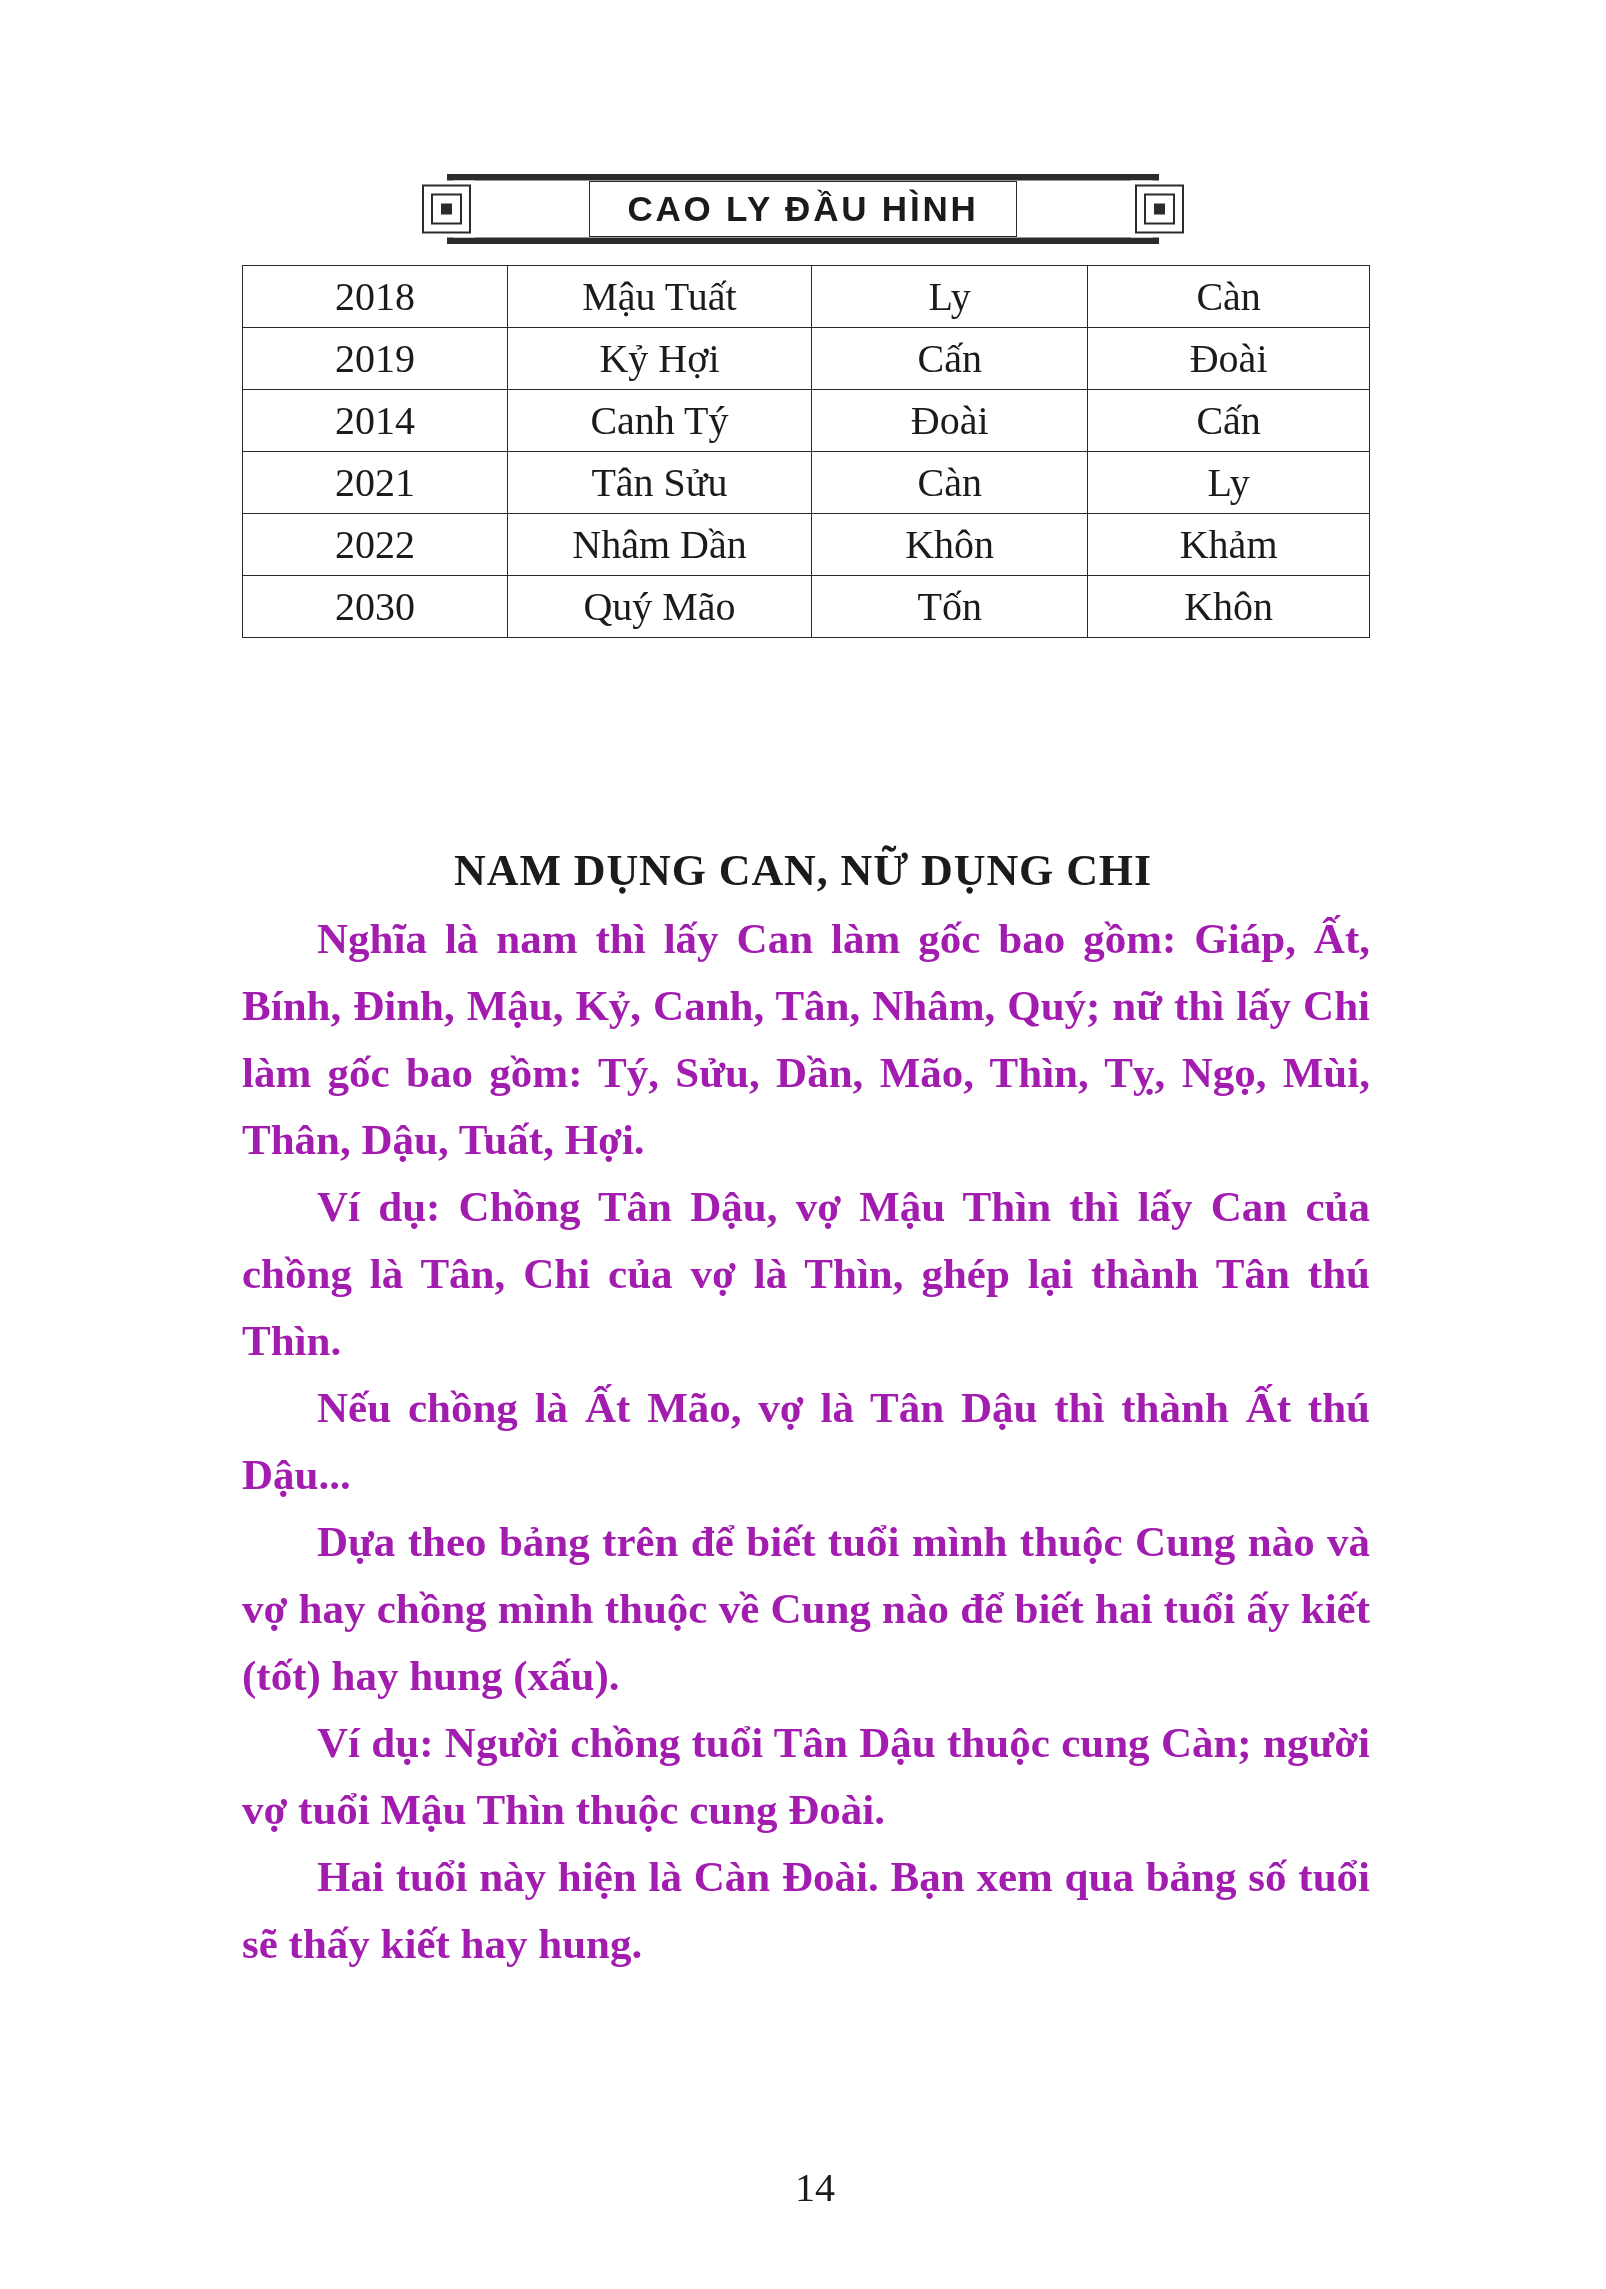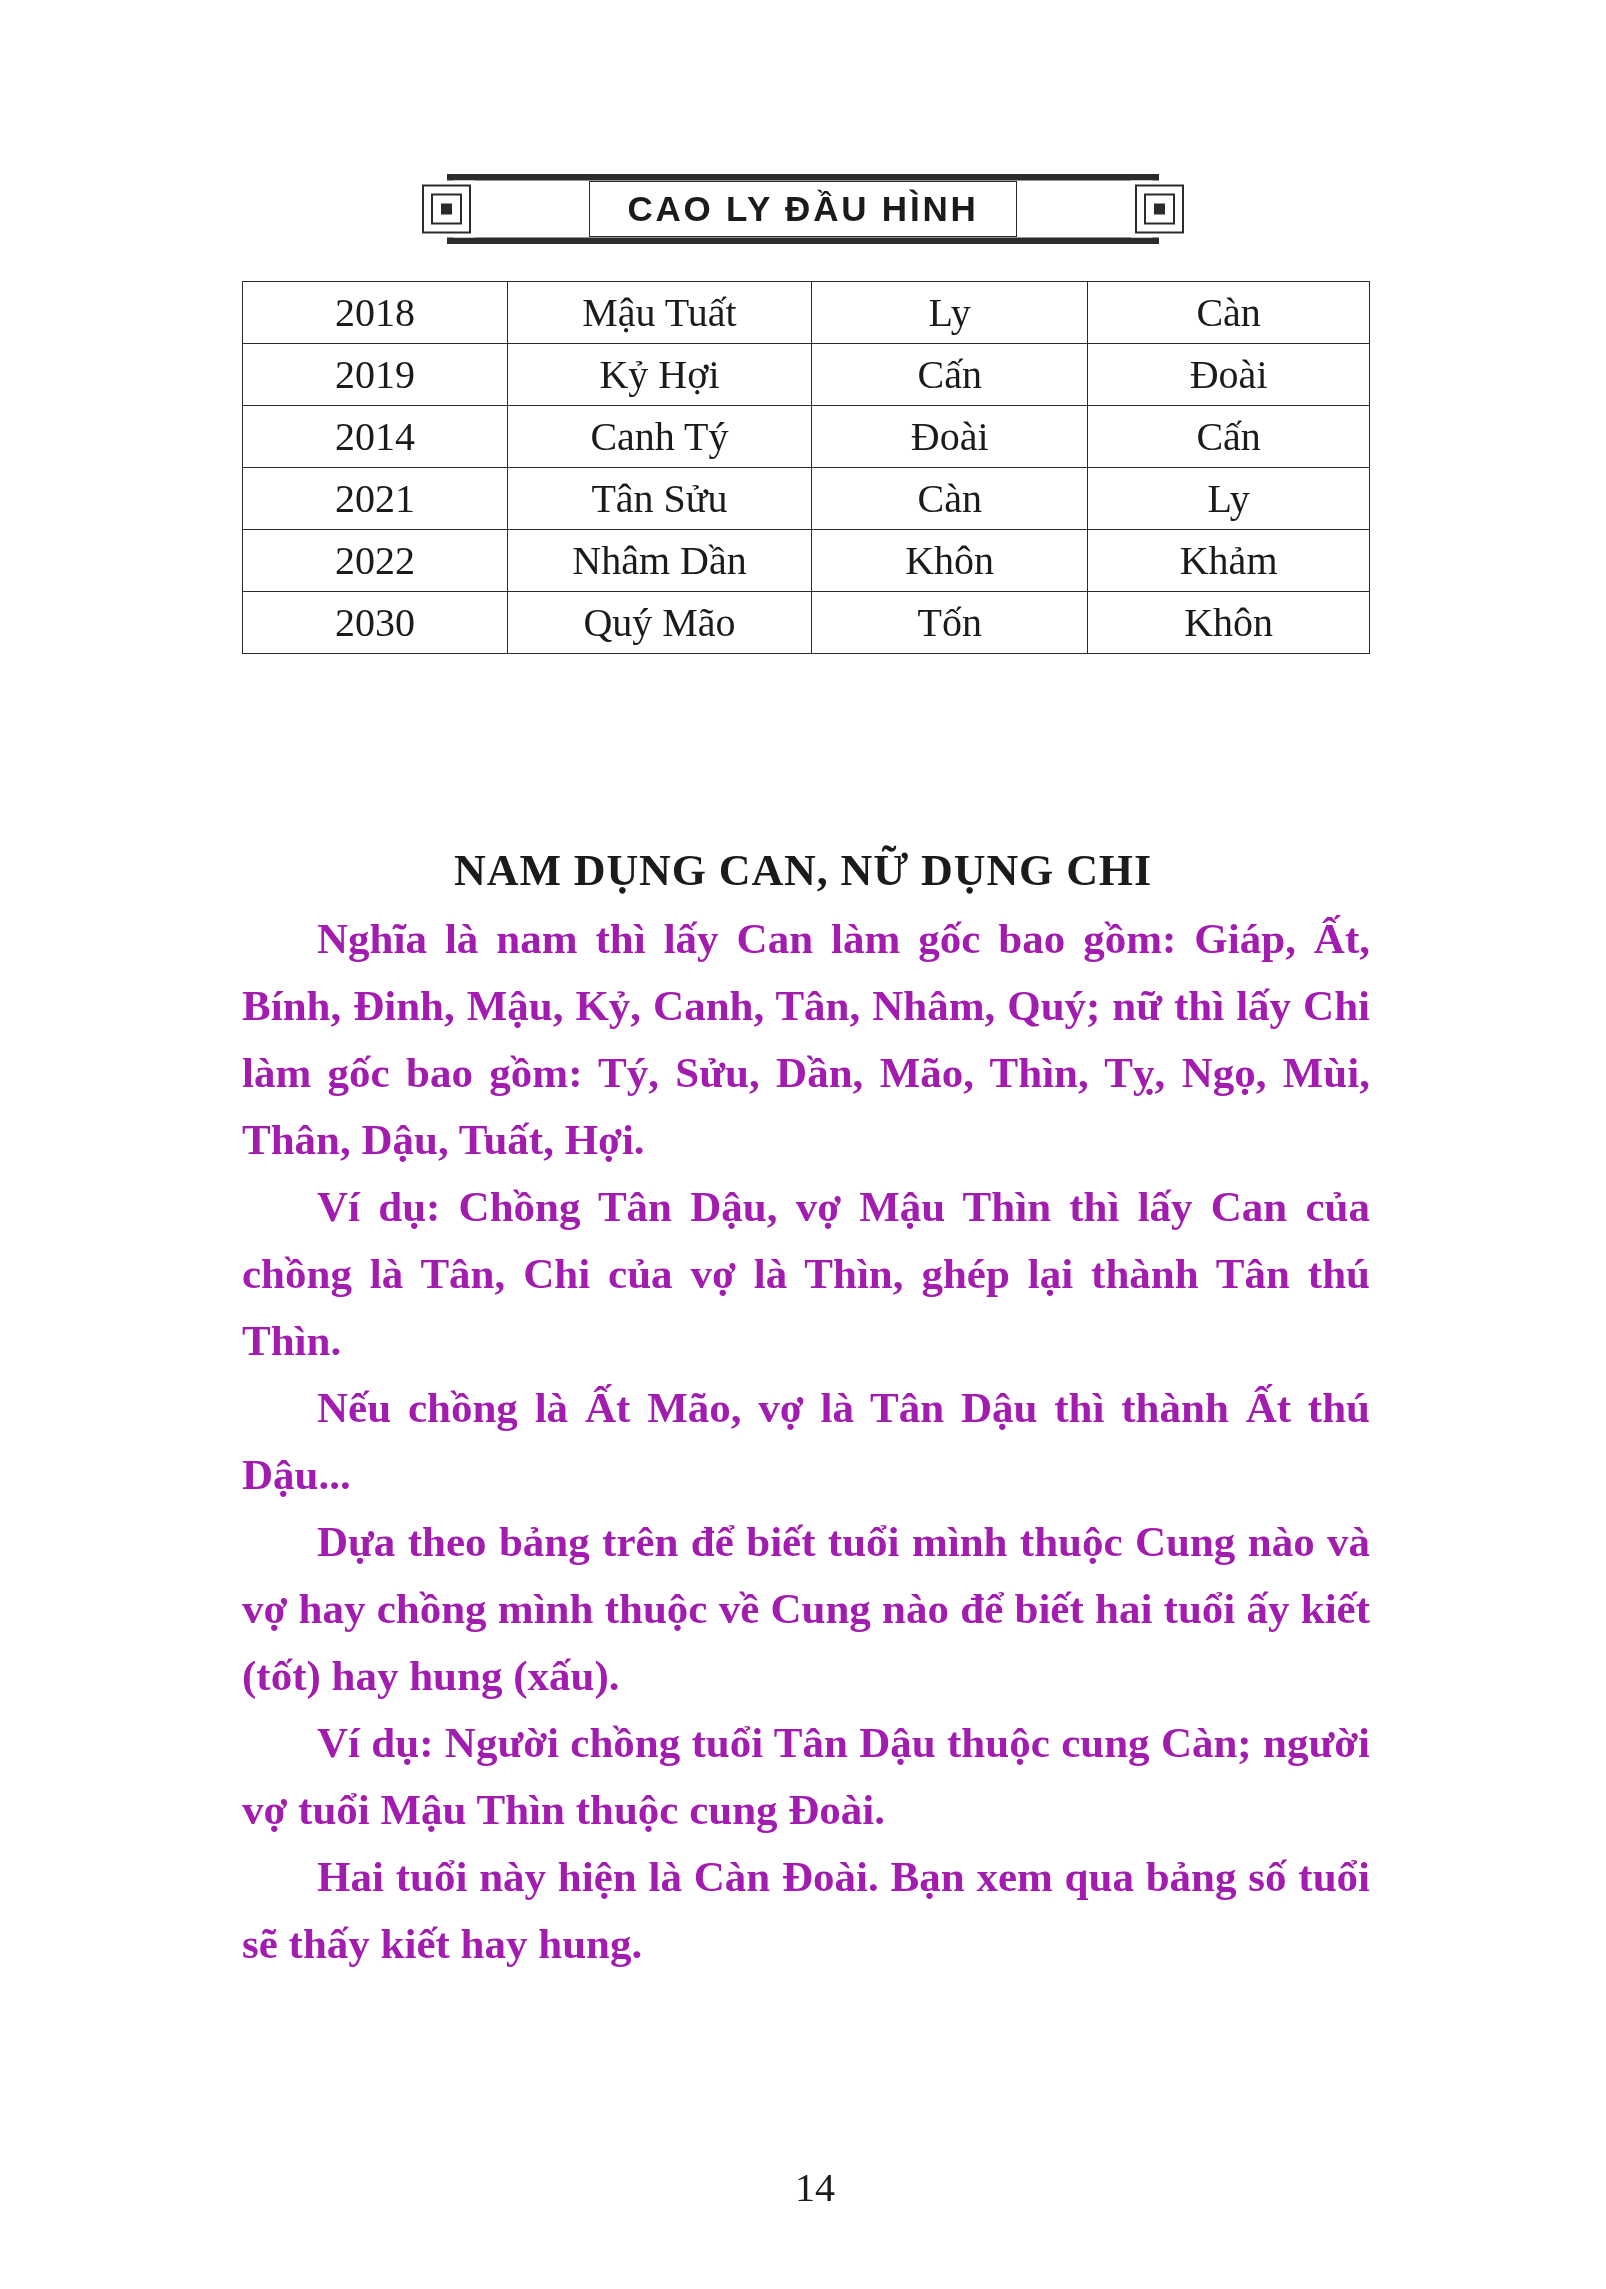--- a/index.html
+++ b/index.html
@@ -69,21 +69,21 @@
   }
   .orn-sq-core {
     position: absolute;
     inset: 23px;
     background: #2b2b2b;
   }
 
   
   .years-table {
     position: absolute;
-    top: 281px;
+    top: 265px;
     left: 242px;
     width: 1128px;
     border-collapse: collapse;
   }
   .years-table td {
     border: 1.8px solid #2a2a2a;
     height: 62px;
     text-align: center;
     vertical-align: middle;
     font-size: 40px;

